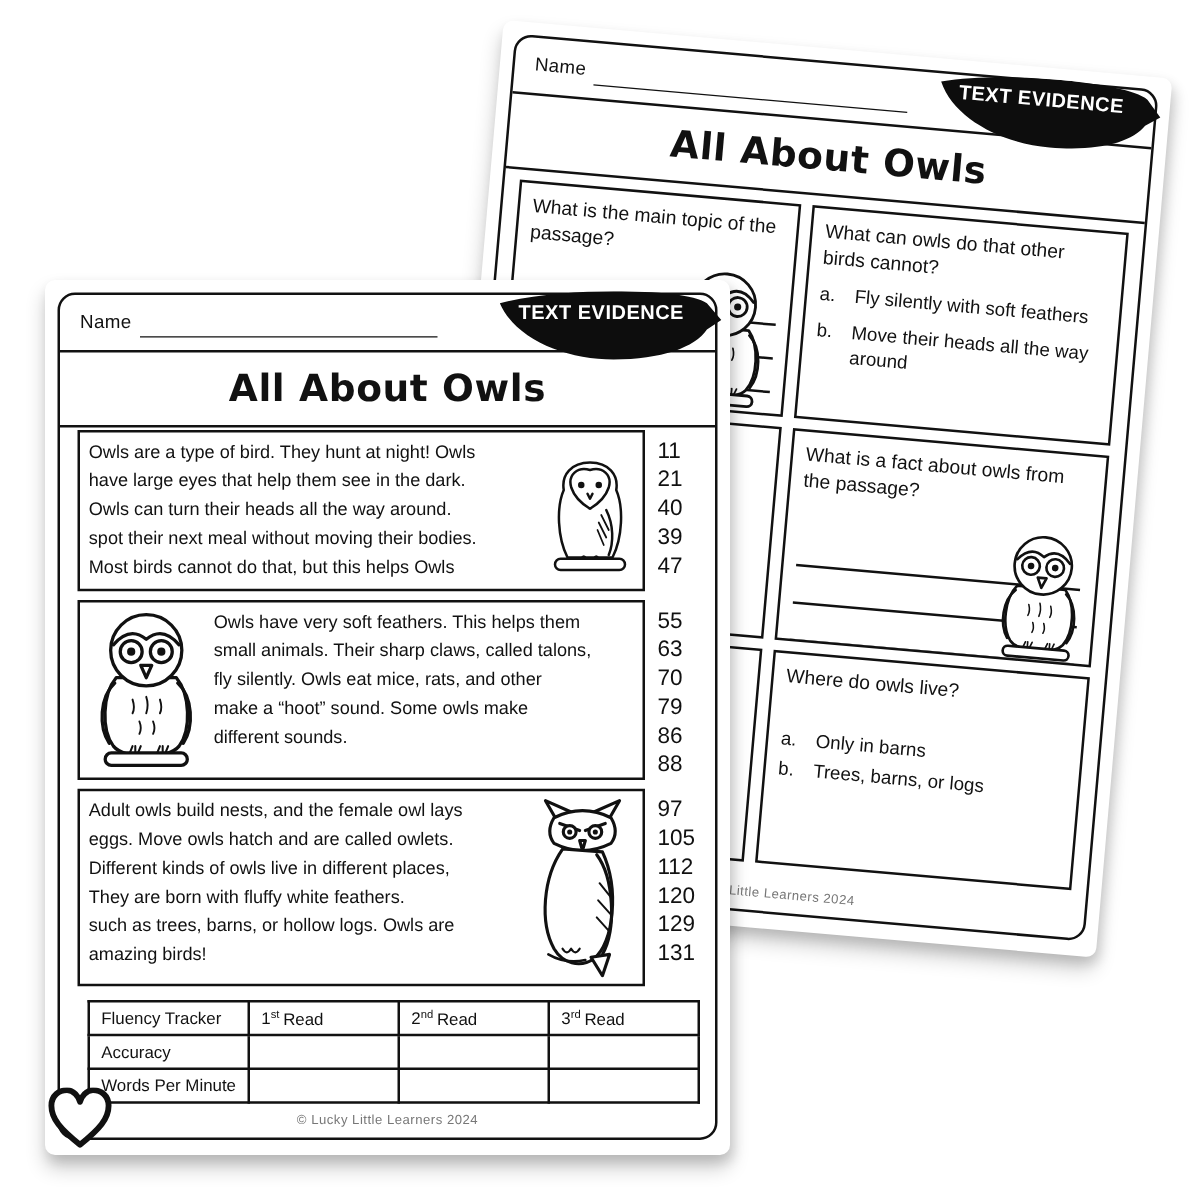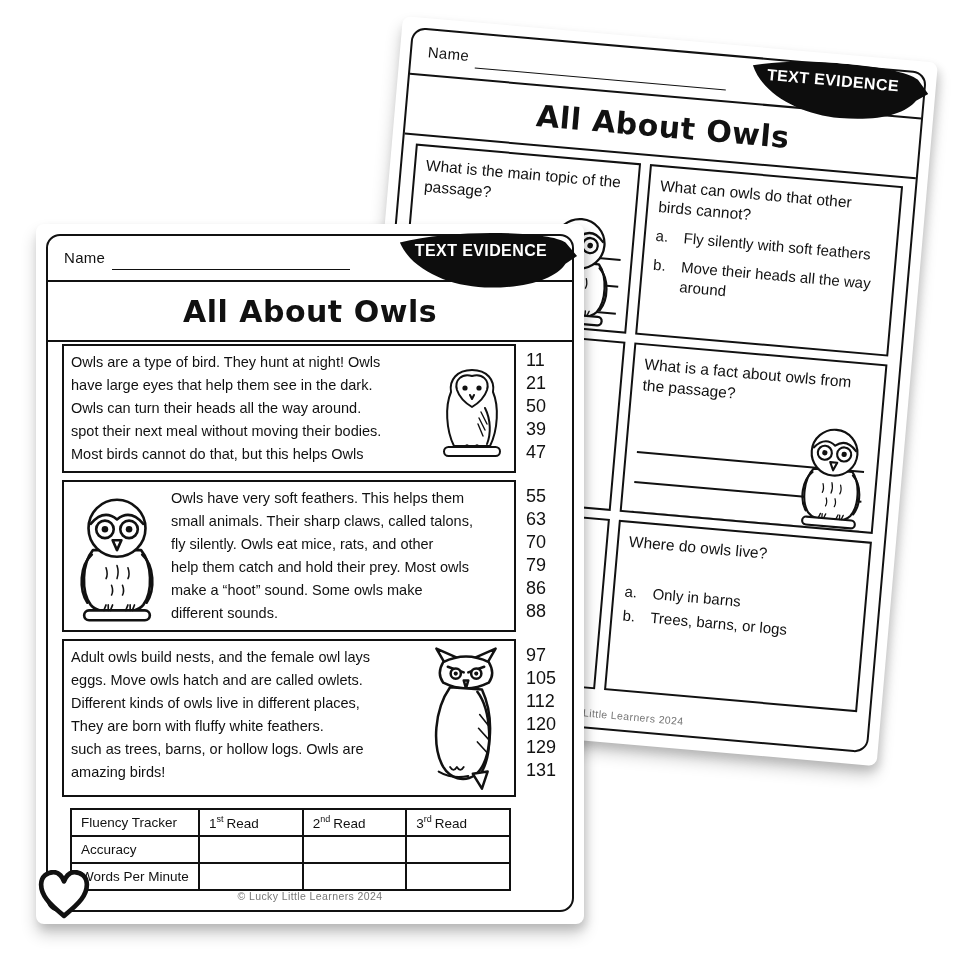--- a/index.html
+++ b/index.html
@@ -31,21 +31,21 @@
 
   
   .fp-body { position:absolute; left:14px; right:14px; top:108px; bottom:10px; }
   .prow { display:flex; margin-bottom:7px; }
   .pbox { flex:1; border:2.5px solid #111; background:#fff; display:flex; padding:5px 7px; overflow:hidden; }
   .ptext { flex:1; font-size:14.5px; line-height:23px; white-space:nowrap; }
   .pcounts { width:42px; padding:5px 0 0 10px; font-size:18px; line-height:23px; }
   .powl { flex:none; align-self:flex-end; }
 
   
-  .fluency { border-collapse:collapse; width:441px; margin:11px 0 0 8px; table-layout:fixed; }
+  .fluency { border-collapse:collapse; width:490px; margin:11px 0 0 8px; table-layout:fixed; }
   .fluency td { border:2px solid #111; height:27px; font-size:13.5px; padding:0 0 0 9px; background:#fff; }
   .fluency sup { font-size:9px; }
   .fluency .readword { margin-left:3px; }
 
   .page-footer { position:absolute; left:0; right:0; bottom:8px; text-align:center;
                  font-size:10.5px; color:#777; letter-spacing:.4px; }
 
   
   .heart { position:absolute; left:-10px; bottom:-10px; width:52px; height:50px; z-index:6; }
 
@@ -231,36 +231,35 @@
               <div>spot their next meal without moving their bodies.</div>
               <div>Most birds cannot do that, but this helps Owls</div>
             </div>
             <svg class="powl" style="width:70px;height:104px" viewBox="0 0 70 100">
                 <use href="#owlA"></use>
               </svg>
           </div>
           <div class="pcounts">
             <div>11</div>
             <div>21</div>
-            <div>50</div>
+            <div>40</div>
             <div>39</div>
             <div>47</div>
           </div>
         </div>
 
         <div class="prow">
           <div class="pbox">
             <svg class="powl" style="width:92px;height:130px;margin-right:8px" viewBox="0 0 84 118">
                 <use href="#owlB"></use>
               </svg>
             <div class="ptext">
               <div>Owls have very soft feathers. This helps them</div>
               <div>small animals. Their sharp claws, called talons,</div>
               <div>fly silently. Owls eat mice, rats, and other</div>
-              <div>help them catch and hold their prey. Most owls</div>
               <div>make a “hoot” sound. Some owls make</div>
               <div>different sounds.</div>
             </div>
           </div>
           <div class="pcounts">
             <div>55</div>
             <div>63</div>
             <div>70</div>
             <div>79</div>
             <div>86</div>

